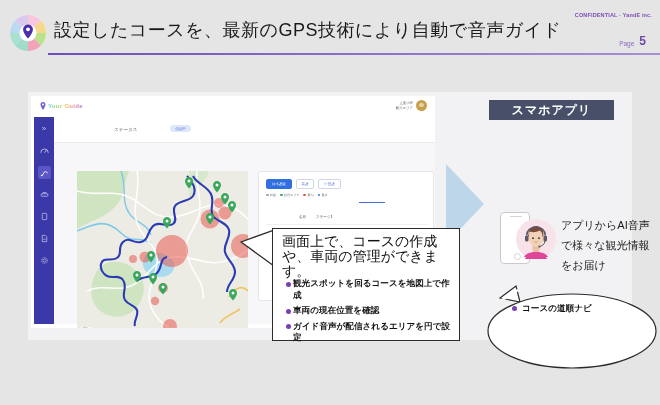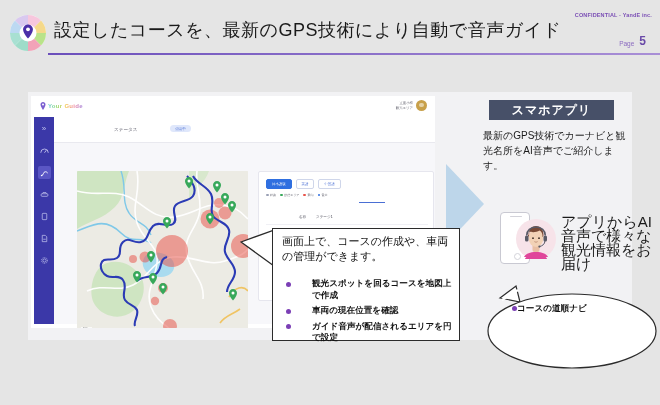--- a/index.html
+++ b/index.html
@@ -114,42 +114,42 @@
 
   #phone { position:absolute; left:500px; top:212px; width:30px; height:52px;
     border:1.6px solid #c9c9d2; border-radius:4px; background:#fff; }
   #phone::before { content:""; position:absolute; left:9px; top:3px; width:12px; height:1.4px;
     border-radius:1px; background:#d3d3da; }
   #phone::after { content:""; position:absolute; left:12.5px; bottom:3px; width:5px; height:5px;
     border-radius:50%; border:1px solid #d3d3da; }
   #avatar-guide { position:absolute; left:516px; top:219px; width:40px; height:40px; }
   #app-bubble-text {
     position:absolute; left:561px; top:215px; width:96px;
-    font-size:15px; line-height:14px; color:#1a1a1a;
+    font-size:11px; line-height:20px; color:#1a1a1a;
   }
 
   
   #callout-admin {
     position:absolute; left:272px; top:228px; width:188px; height:113px;
     background:#fff; border:1.3px solid #2b2b2b;
   }
   #callout-admin-tail { position:absolute; left:240px; top:228px; width:34px; height:40px; }
   #callout-admin-head {
     position:absolute; left:282px; top:234px; width:172px;
-    font-size:11px; line-height:15px; color:#111;
+    font-size:14px; line-height:15px; color:#111;
   }
   .bullets { position:absolute; left:286px; top:278px; width:168px; }
-  .bl { display:flex; gap:21px; margin-bottom:4px; }
+  .bl { display:flex; gap:2px; margin-bottom:4px; }
   .bl .dot { flex:0 0 auto; width:5px; height:5px; border-radius:50%; background:#7b3fb5; margin-top:3.5px; }
   .bl .txt { font-size:8.6px; line-height:11.5px; font-weight:bold; color:#111; }
 
   
   #callout-app { position:absolute; left:486px; top:284px; width:172px; height:86px; }
   #callout-app-items { position:absolute; left:512px; top:303px; width:140px; }
-  .bl2 { display:flex; margin-bottom:3px; }
+  .bl2 { display:flex; gap:5px; margin-bottom:3px; }
   .bl2 .dot { flex:0 0 auto; width:5px; height:5px; border-radius:50%; background:#7b3fb5; margin-top:3px; }
   .bl2 .txt { font-size:8.6px; line-height:11px; font-weight:bold; color:#111; }
 </style>
 </head>
 <body>
 
 <div id="slide">
 
   <div id="header">
 
@@ -351,21 +351,20 @@
             </span>
           </div>
         </div>
       </div>
 
     </div>
   </div>
 
   <div class="banner" id="banner-app">スマホアプリ</div>
 
-  <div id="app-desc">最新のGPS技術でカーナビと観光名所をAI音声でご紹介します。</div>
 
   <svg id="big-arrow" viewBox="0 0 42 92">
     <path d="M2 6 L2 86 L40 46 Z" fill="#bdd6ea"></path>
   </svg>
 
   <div id="phone"></div>
 
   <svg id="avatar-guide" viewBox="0 0 40 40">
     <circle cx="20" cy="20" r="20" fill="#f7e3e9"></circle>
     <path d="M20 35c-6 0-11 3-11 5h22c0-2-5-5-11-5z" fill="#e0459a"></path>

